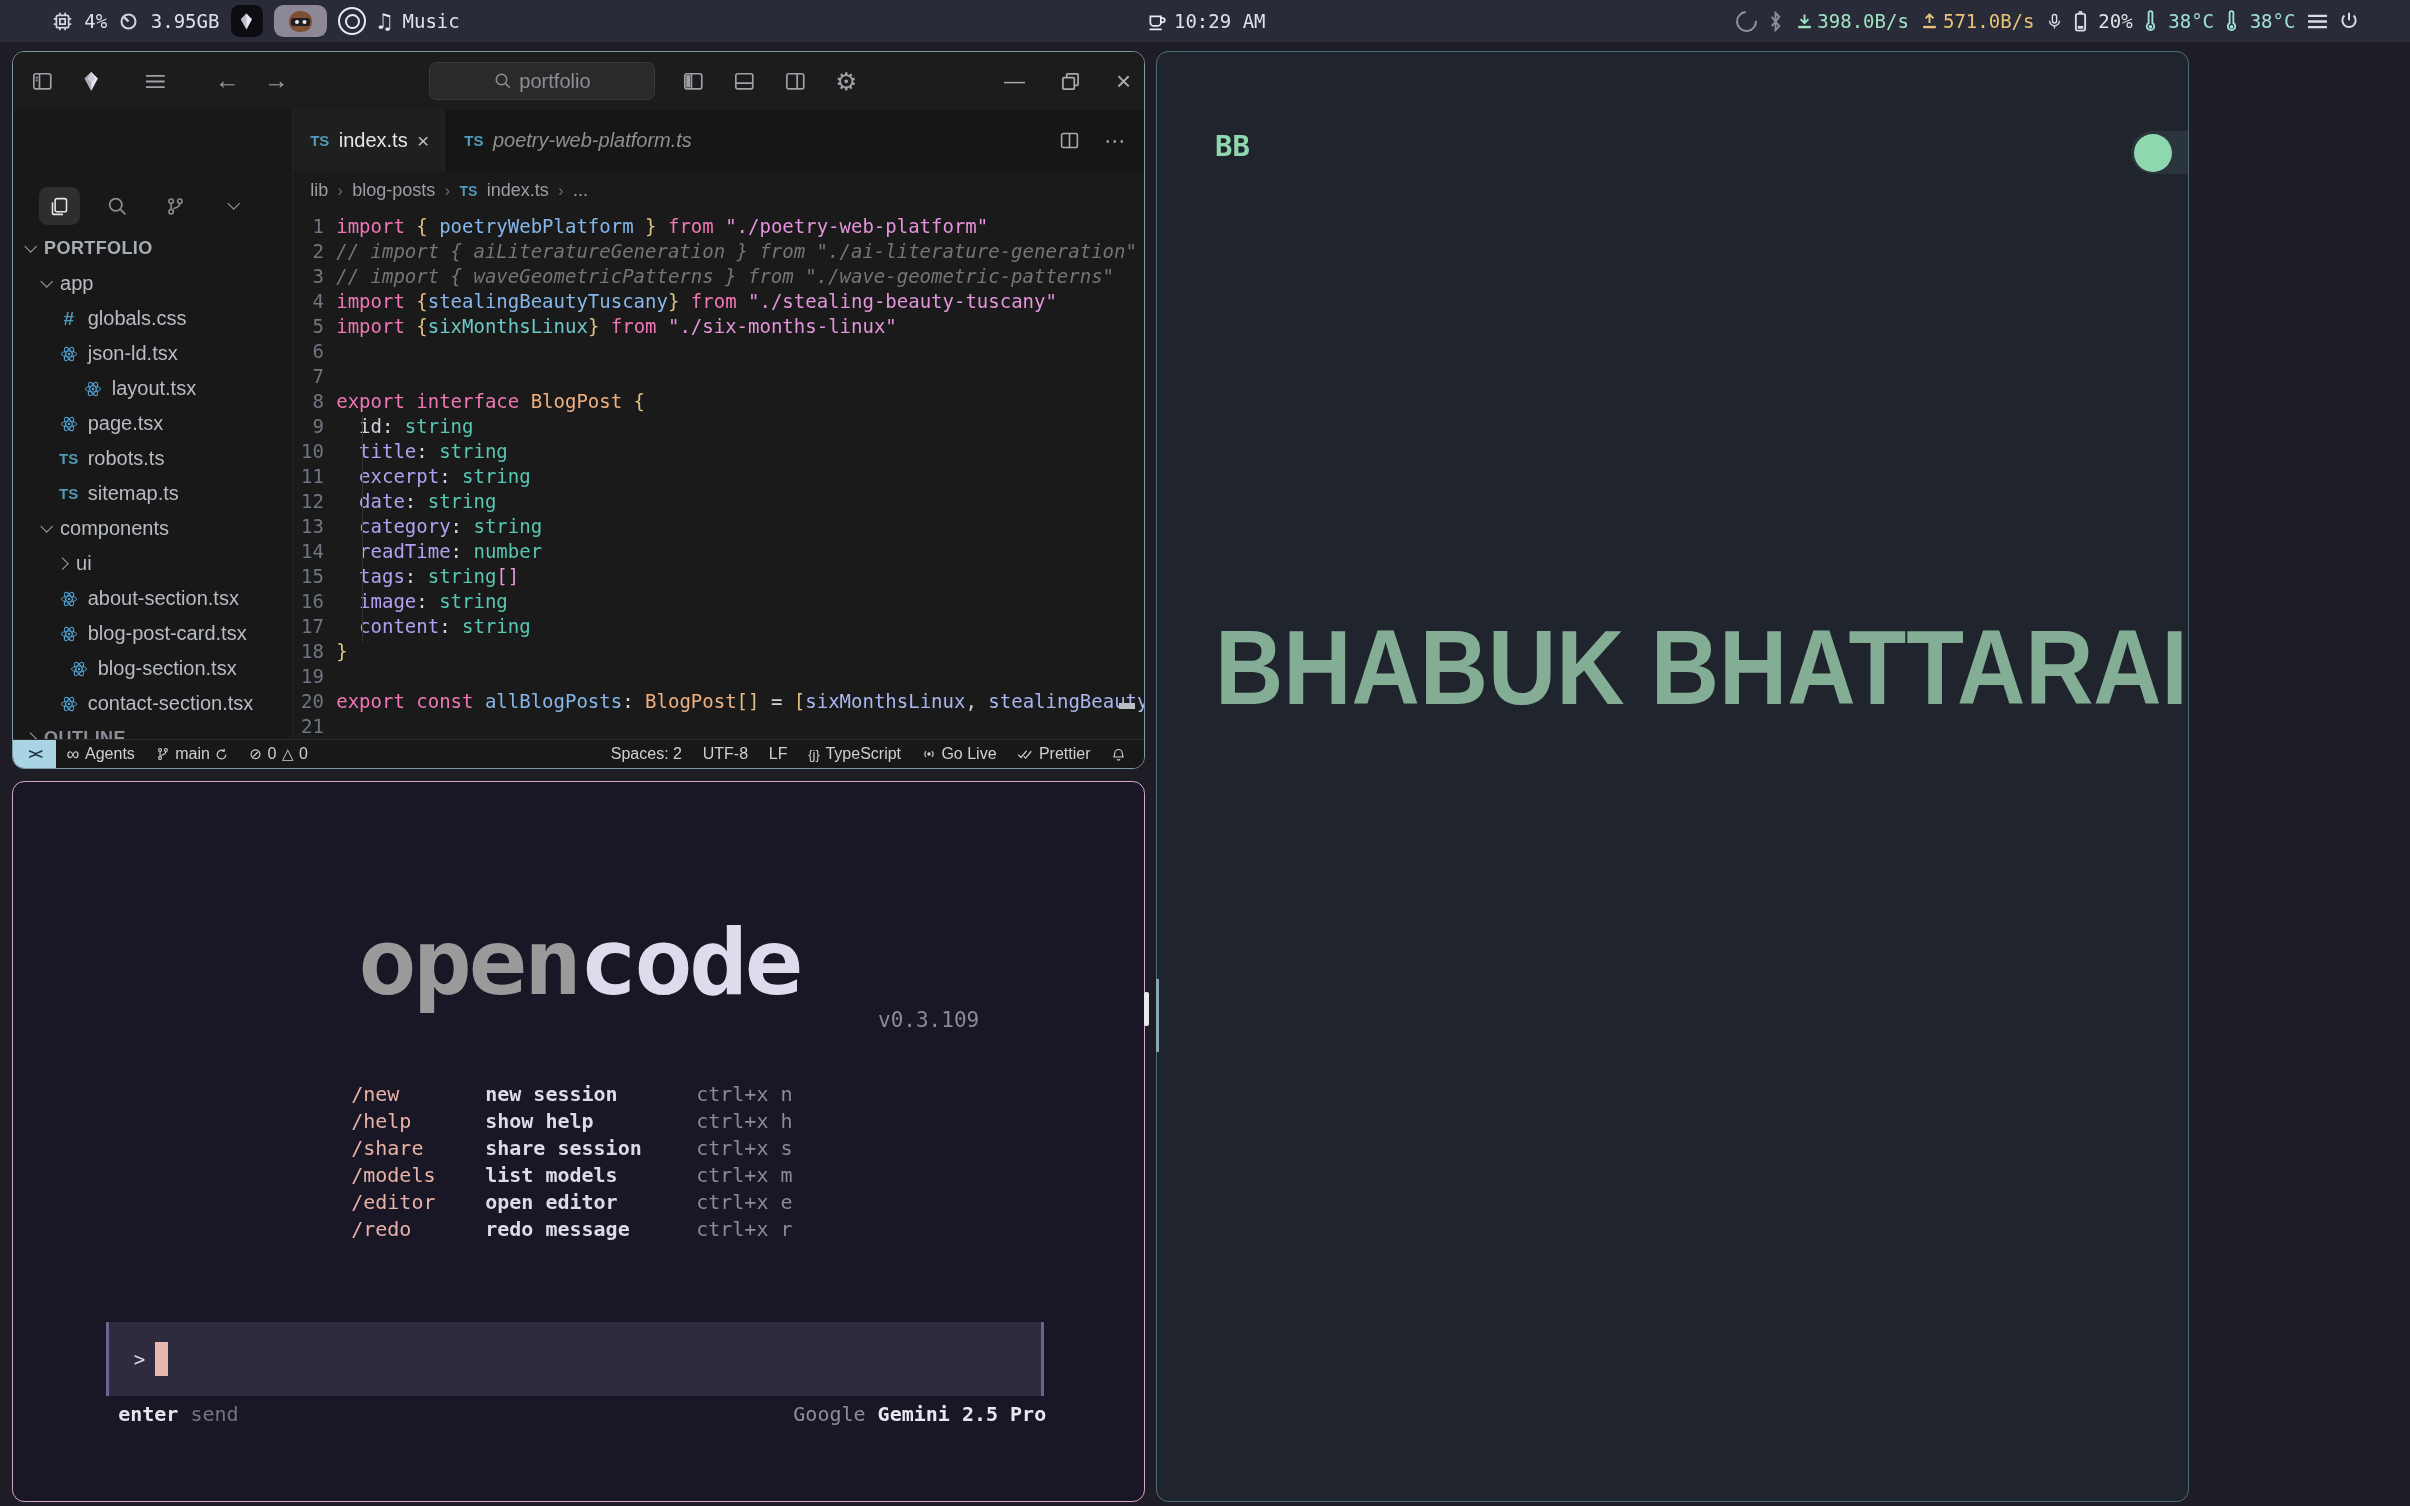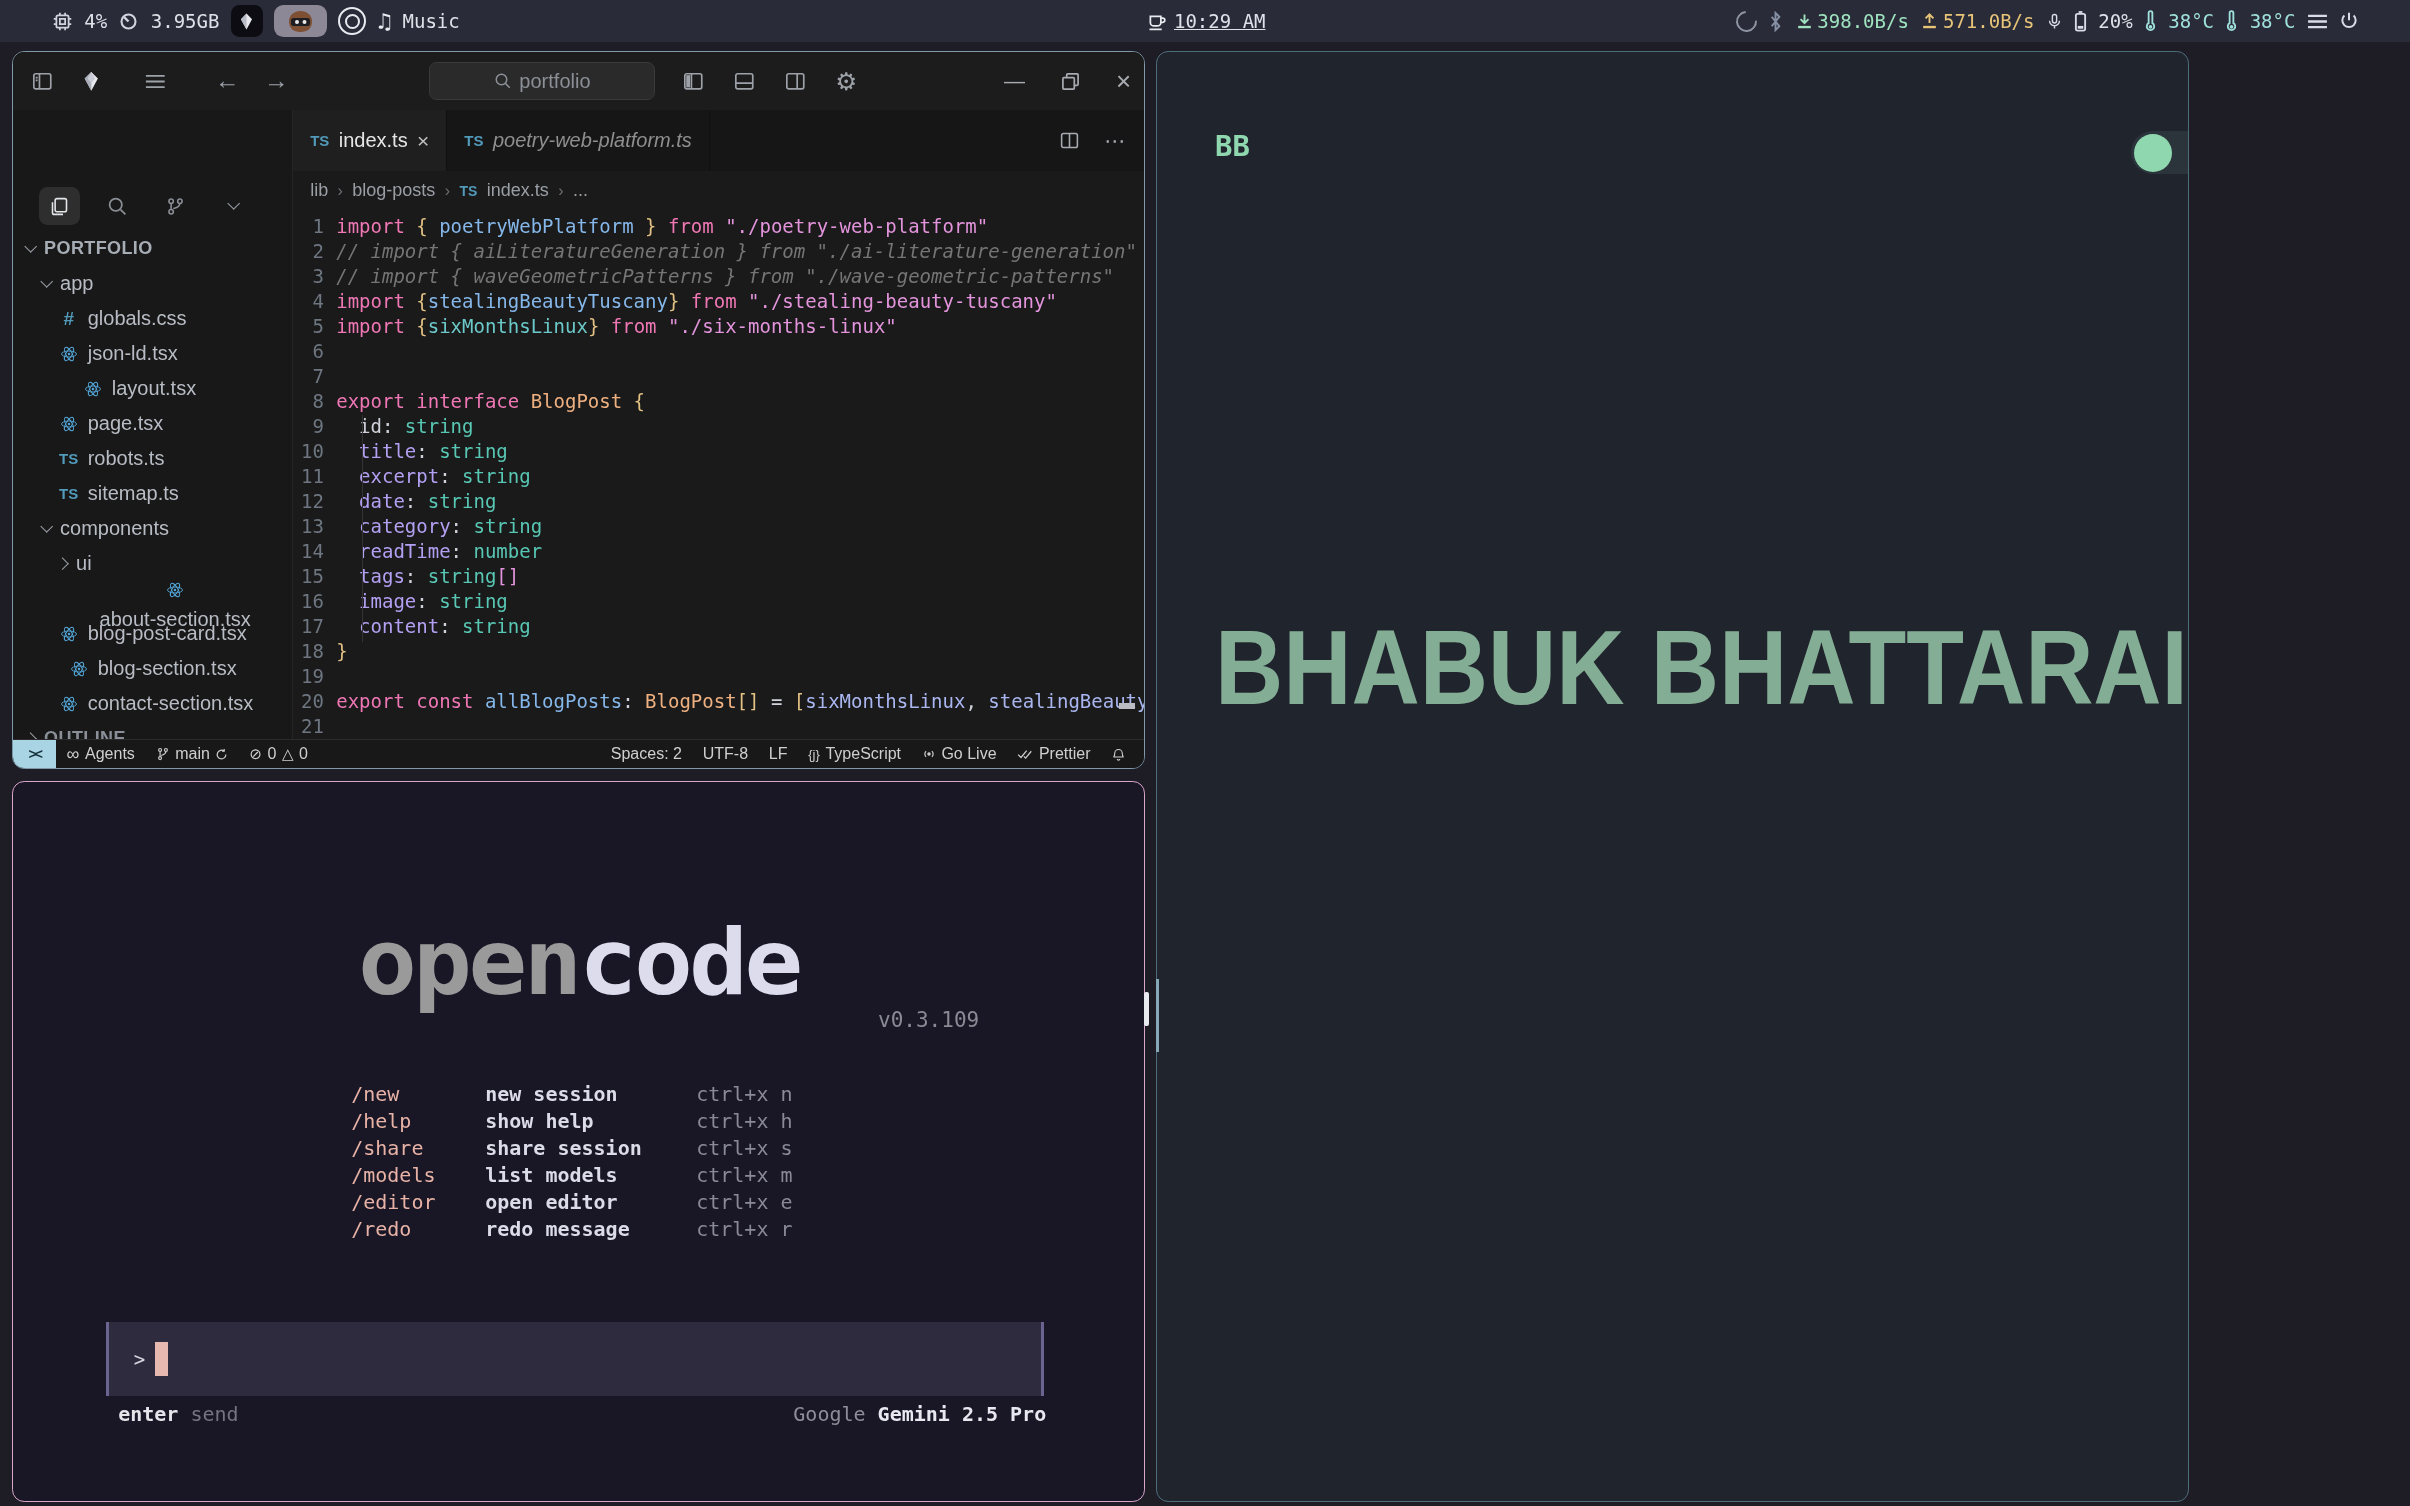--- a/index.html
+++ b/index.html
@@ -4,21 +4,21 @@
 <style>
   * { margin:0; padding:0; box-sizing:border-box; }
   html,body { width:2411px; height:1507px; background:#1e1d26; overflow:hidden;
               font-family:"Liberation Sans", sans-serif; }
 
   
   #topbar { position:absolute; left:0; top:0; width:2411px; height:42px; background:#292b38;
             display:flex; align-items:center; justify-content:space-between; padding:0 52px;
             color:#dfe1e8; font-family:"DejaVu Sans Mono", monospace; font-size:19px; }
   .tb-group { display:flex; align-items:center; gap:11.3px; }
-  #tb-center { position:absolute; left:50%; transform:translateX(-50%); display:flex; align-items:center; gap:7.5px;text-decoration:underline; }
+  #tb-center { position:absolute; left:50%; transform:translateX(-50%); display:flex; align-items:center; gap:7.5px; }
   .tb-ico { display:inline-flex; align-items:center; justify-content:center; }
   .appbox { width:32px; height:32px; border-radius:8.5px; background:#0c0c12; display:flex; align-items:center; justify-content:center; }
   .apppill { width:53px; height:32px; border-radius:9.4px; background:#8d8896; display:flex; align-items:center; justify-content:center; }
   .face { width:22.6px; height:21px; border-radius:50% 50% 45% 45%; background:#7d4f33; position:relative; }
   .face:before { content:""; position:absolute; left:1.9px; right:1.9px; top:7.5px; height:7.5px; background:#1d1d22; border-radius:2.8px; }
   .face:after { content:""; position:absolute; left:5.6px; top:9.4px; width:3.8px; height:3.8px; border-radius:50%; background:#e8e8e8; box-shadow:7.5px 0 0 #e8e8e8; }
   .rings { width:28px; height:28px; border-radius:50%; border:2.8px solid #e8eaf0; display:flex; align-items:center; justify-content:center; }
   .rings > div { width:15px; height:15px; border-radius:50%; border:2.8px solid #e8eaf0; }
   .spinner { width:21px; height:21px; border-radius:50%; border:2.8px solid #8d93a0; border-top-color:transparent; transform:rotate(40deg); }
   .net-down { color:#9fe3c0; display:flex; align-items:center; gap:3.8px; }
@@ -376,21 +376,21 @@
           <span class="lbl">sitemap.ts</span>
         </div>
         <div class="tree-row" style="padding-left: 29px;">
           <span class="chev down"></span>
           <span class="lbl">components</span>
         </div>
         <div class="tree-row" style="padding-left: 45px;">
           <span class="chev right"></span>
           <span class="lbl">ui</span>
         </div>
-        <div class="tree-row" style="padding-left: 45px; flex-direction: column;">
+        <div class="tree-row" style="padding-left: 45px;">
           <span class="fico react">
             <svg width="18" height="18" viewBox="0 0 24 24" fill="none" stroke="#53a6d8" stroke-width="1.2">
               <ellipse cx="12" cy="12" rx="10" ry="4"></ellipse>
               <ellipse cx="12" cy="12" rx="10" ry="4" transform="rotate(60 12 12)"></ellipse>
               <ellipse cx="12" cy="12" rx="10" ry="4" transform="rotate(120 12 12)"></ellipse>
               <circle cx="12" cy="12" r="1.7" fill="#53a6d8" stroke="none"></circle>
             </svg>
           </span>
           <span class="lbl">about-section.tsx</span>
         </div>

